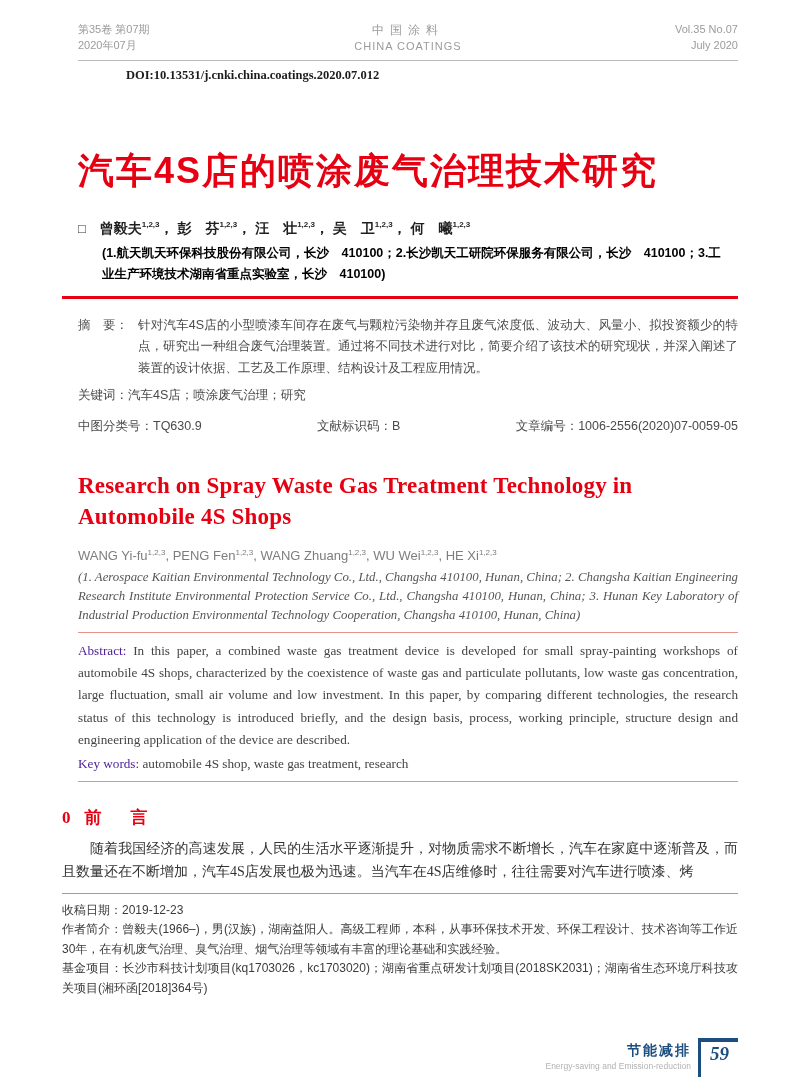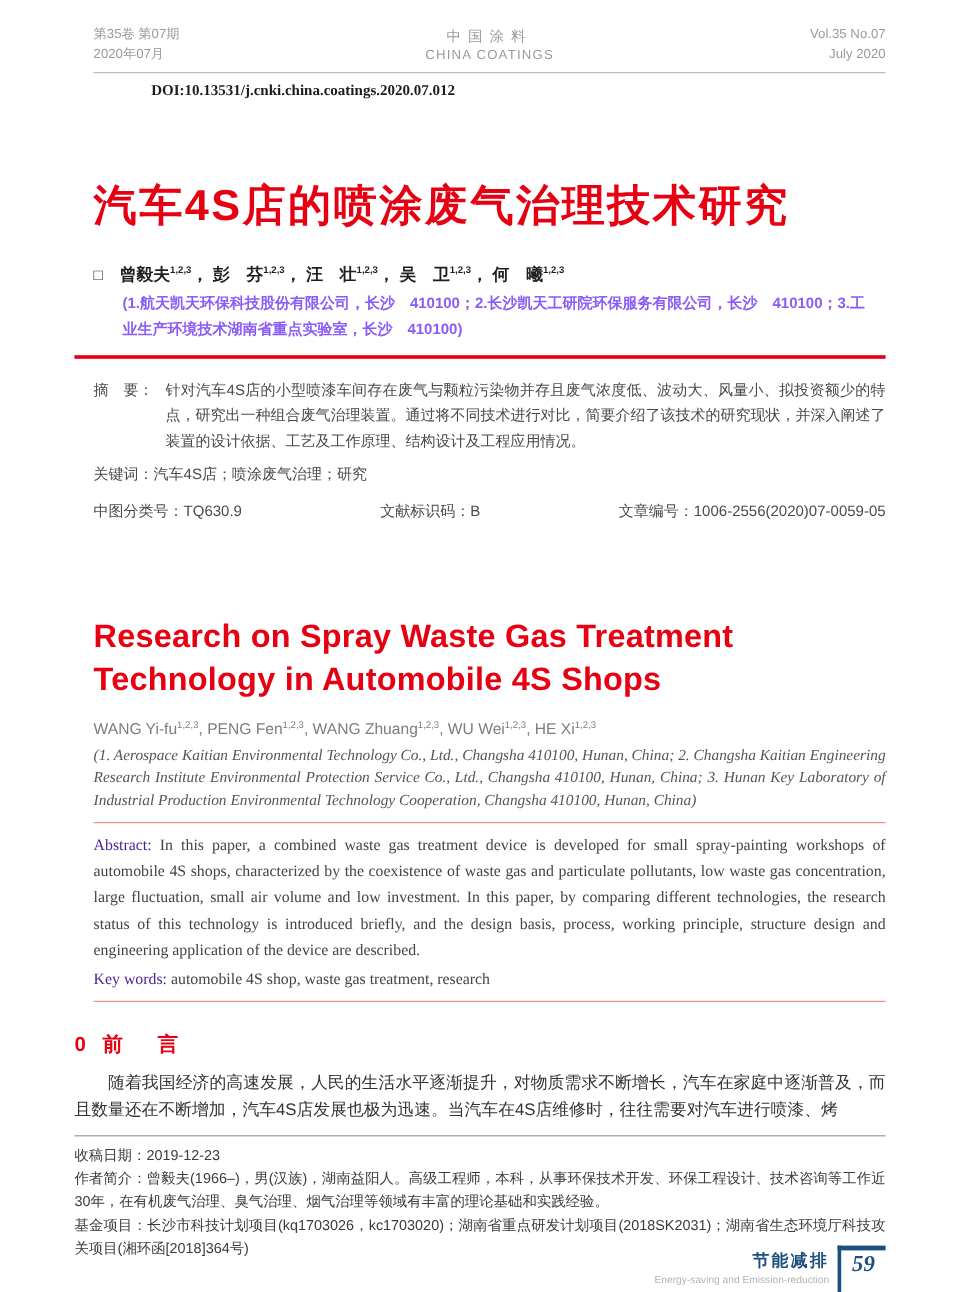--- a/index.html
+++ b/index.html
@@ -20,41 +20,41 @@
   .journal-cn { letter-spacing:6px; font-size:12px; }
   .journal-en { letter-spacing:1px; }
   .jheader-rule { border-bottom:1px solid #bcbcbc; margin-top:5px; }
   .doi { margin-top:7px; font-family:"Liberation Serif", serif; font-weight:bold; font-size:12.5px; color:#1c1c1c;margin-left:48px; }
 
   
   .title-cn { margin-top:64px; font-size:36px; font-weight:bold; color:#e60012; letter-spacing:2px; }
   .authors-cn { margin-top:24px; font-size:14px; font-weight:700; color:#1f1f1f; }
   .authors-cn .marker { font-size:13px; margin-right:10px; color:#333; }
   .authors-cn sup, .authors-en sup { font-size:8px; }
-  .affil-cn { margin-top:5px; padding-left:24px; font-size:12.5px; font-weight:700; color:#8b5cf6; line-height:1.65; max-width:650px; }
+  .affil-cn { margin-top:5px; padding-left:24px; font-size:12.5px; font-weight:700; color:#000000; line-height:1.65; max-width:650px; }
   .rule-red-thick { border-top:3px solid #e60012; margin-top:11px; }
 
   
   .abstract-cn { display:flex; margin-top:16px; font-size:12.5px; color:#4a4a4a; line-height:1.75; }
   .abstract-cn .ab-label { flex:0 0 60px; white-space:nowrap; }
   .abstract-cn .ab-text { flex:1; text-align:justify; }
   .keywords-cn { margin-top:5px; font-size:12.5px; color:#4a4a4a; line-height:1.7; }
   .meta-row { display:flex; justify-content:space-between; margin-top:12px; font-size:12.5px; color:#4a4a4a; }
 
   
-  .title-en { margin-top:78px; font-size:27px; font-weight:bold; color:#e60012; line-height:1.32; max-width:655px; letter-spacing:0.2px; }
+  .title-en { margin-top:36px; font-size:23px; font-weight:bold; color:#e60012; line-height:1.32; max-width:655px; letter-spacing:0.2px;font-family:Liberation Serif, serif; }
   .authors-en { margin-top:15px; font-size:13px; color:#7d7d7d; }
   .affil-en { margin-top:5px; font-family:"Liberation Serif", serif; font-style:italic; font-size:12.8px; color:#555; line-height:1.5; text-align:justify; }
   .rule-red-thin { border-top:1px solid #e8918c; margin-top:7px; }
   .abstract-en { margin-top:7px; font-family:"Liberation Serif", serif; font-size:13.2px; color:#444; line-height:1.68; text-align:justify; }
   .abstract-en .ab-label, .keywords-en .kw-label { font-weight:normal; color:#4c1d95; }
   .keywords-en { margin-top:2px; font-family:"Liberation Serif", serif; font-size:13.2px; color:#444; line-height:1.6; }
 
   
-  .body-cols { display:flex; gap:26px; margin-top:22px; }
+  .body-cols { display:flex; gap:26px; margin-top:22px;font-family:Liberation Serif, serif; }
   .body-col { flex:1; font-size:14px; color:#333; line-height:1.6; text-align:justify; }
   .sec-heading { color:#e60012; font-size:17px; font-weight:bold; margin-bottom:7px; }
   .sec-heading .sec-num { margin-right:14px; }
   .sec-heading .sec-title { letter-spacing:6px; }
   .para-indent { text-indent:2em; }
   .ref-sup { font-size:8.5px; vertical-align:super; }
 
   
   .footnotes { margin-top:10px; border-top:1px solid #9c9c9c; padding-top:7px; font-size:12px; color:#3b3b3b; line-height:1.62; }
   .footnotes p { text-align:justify; }

